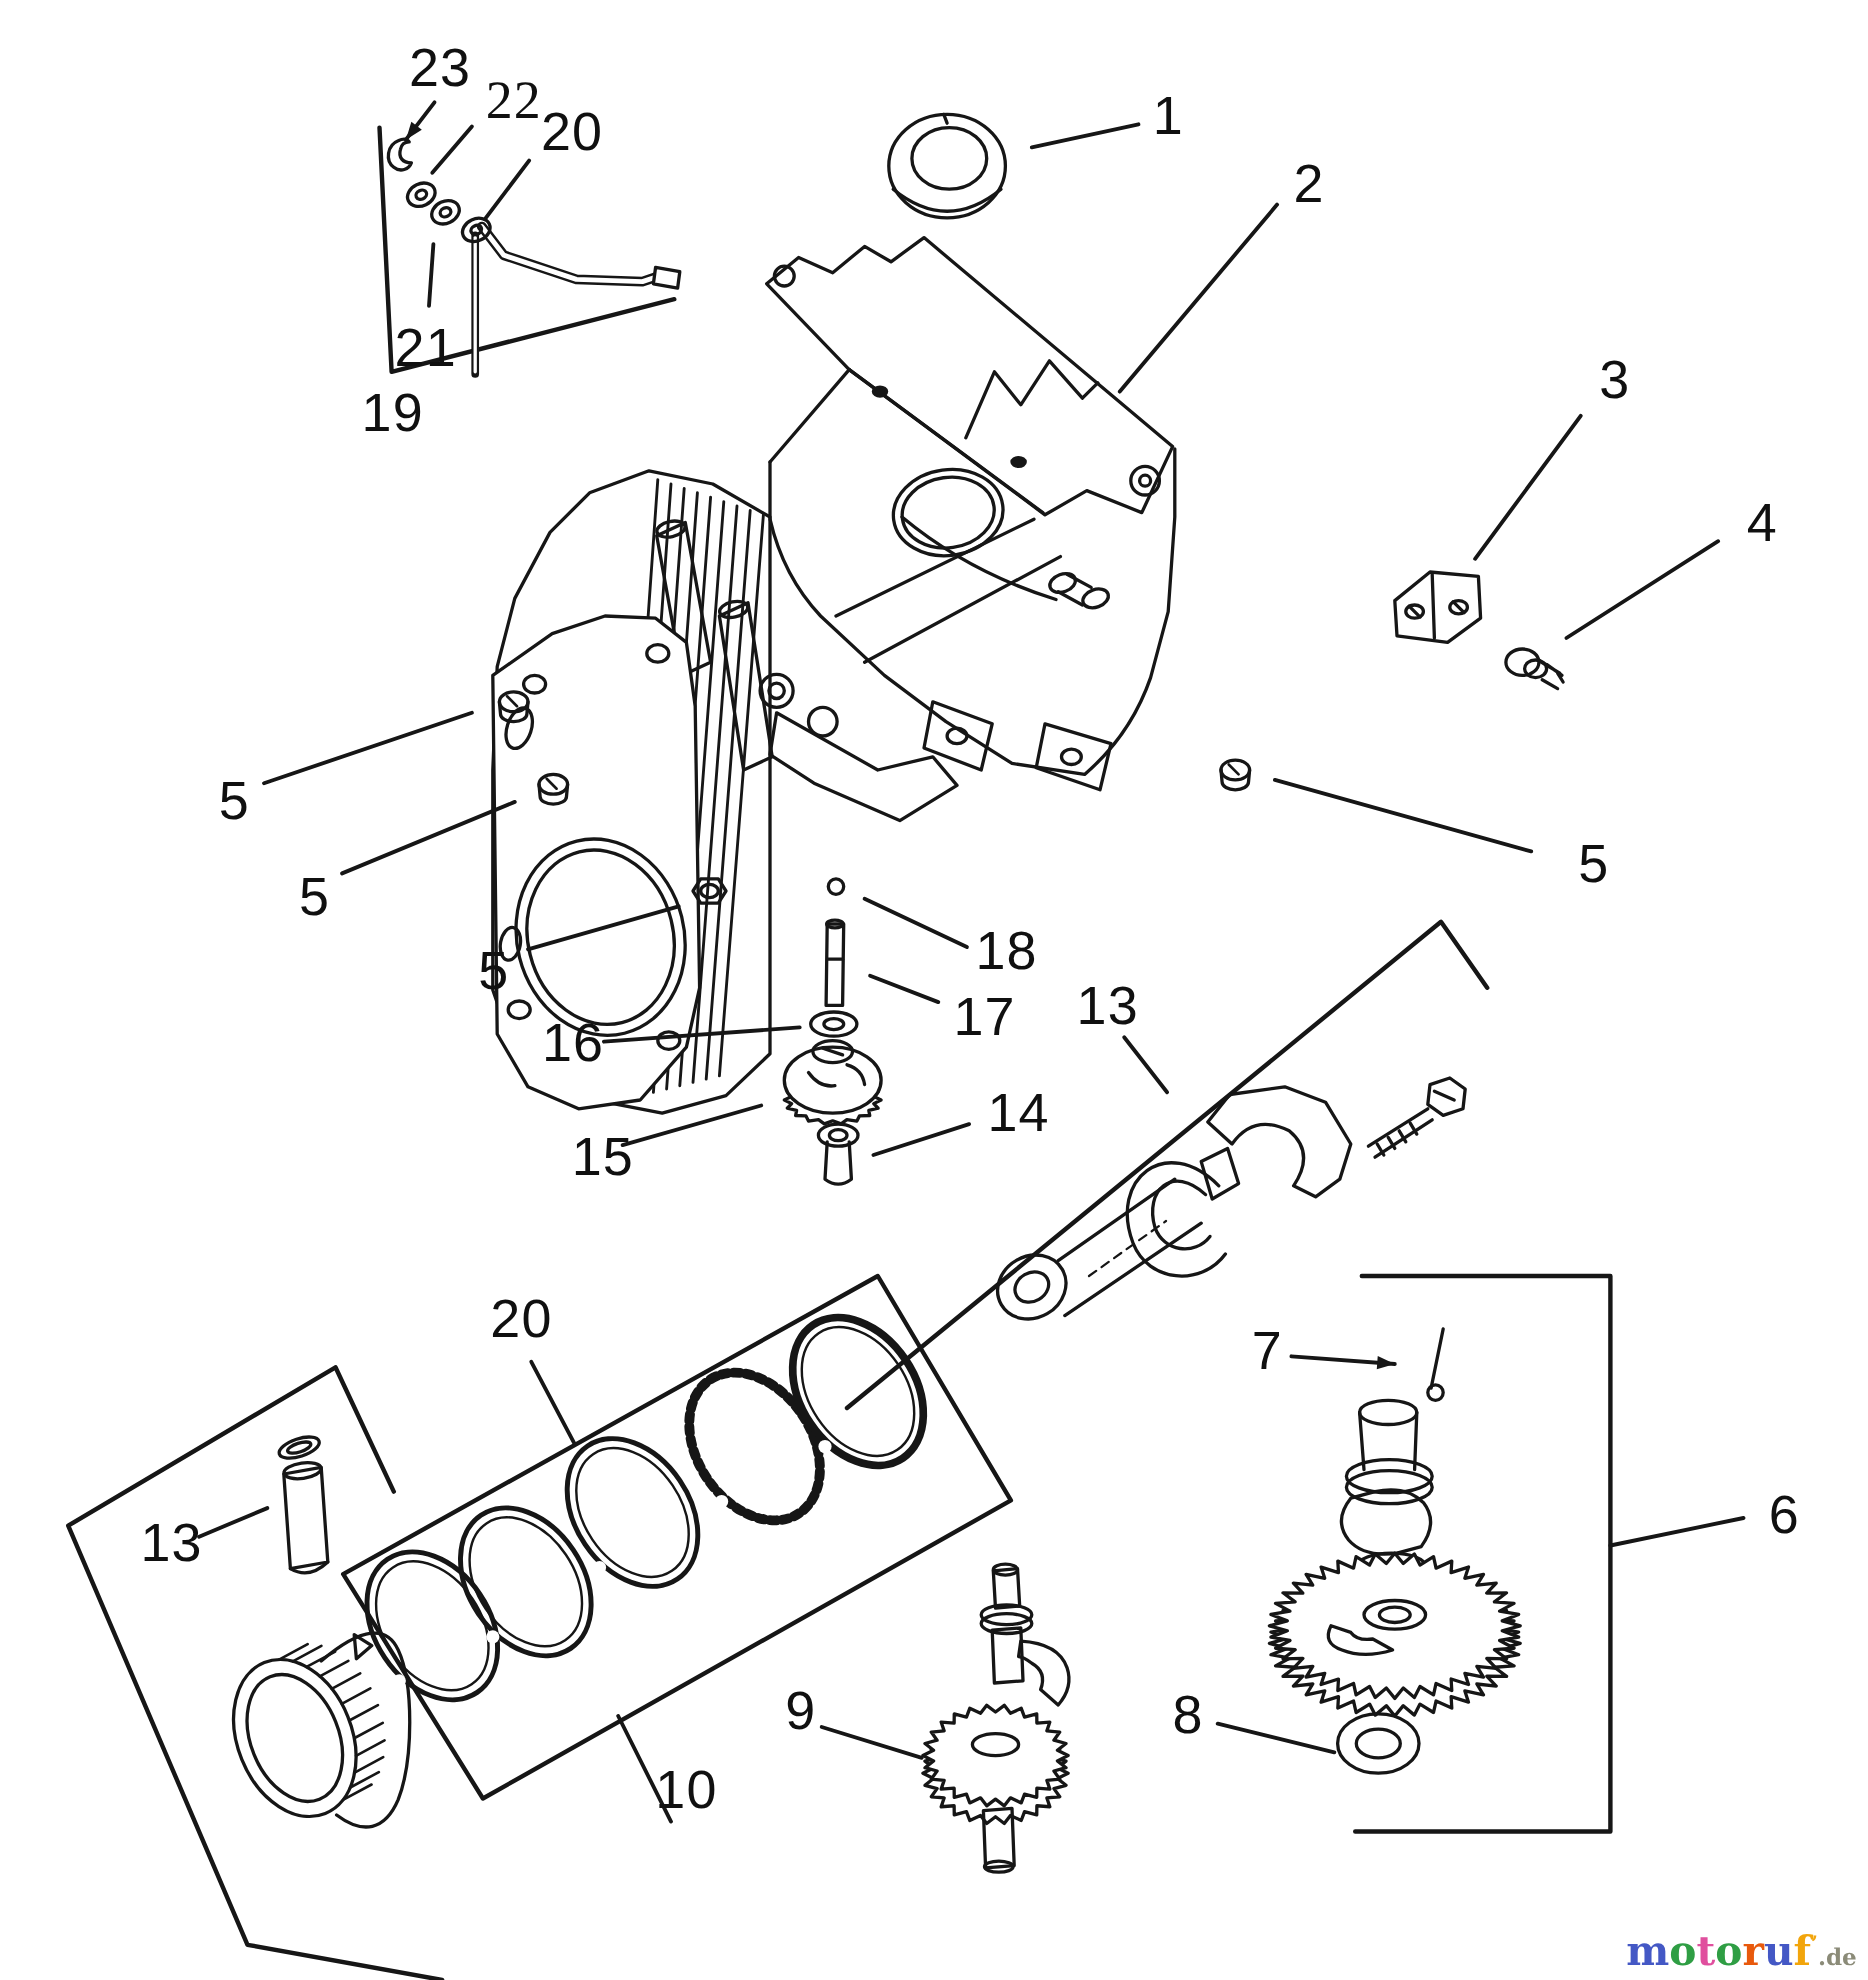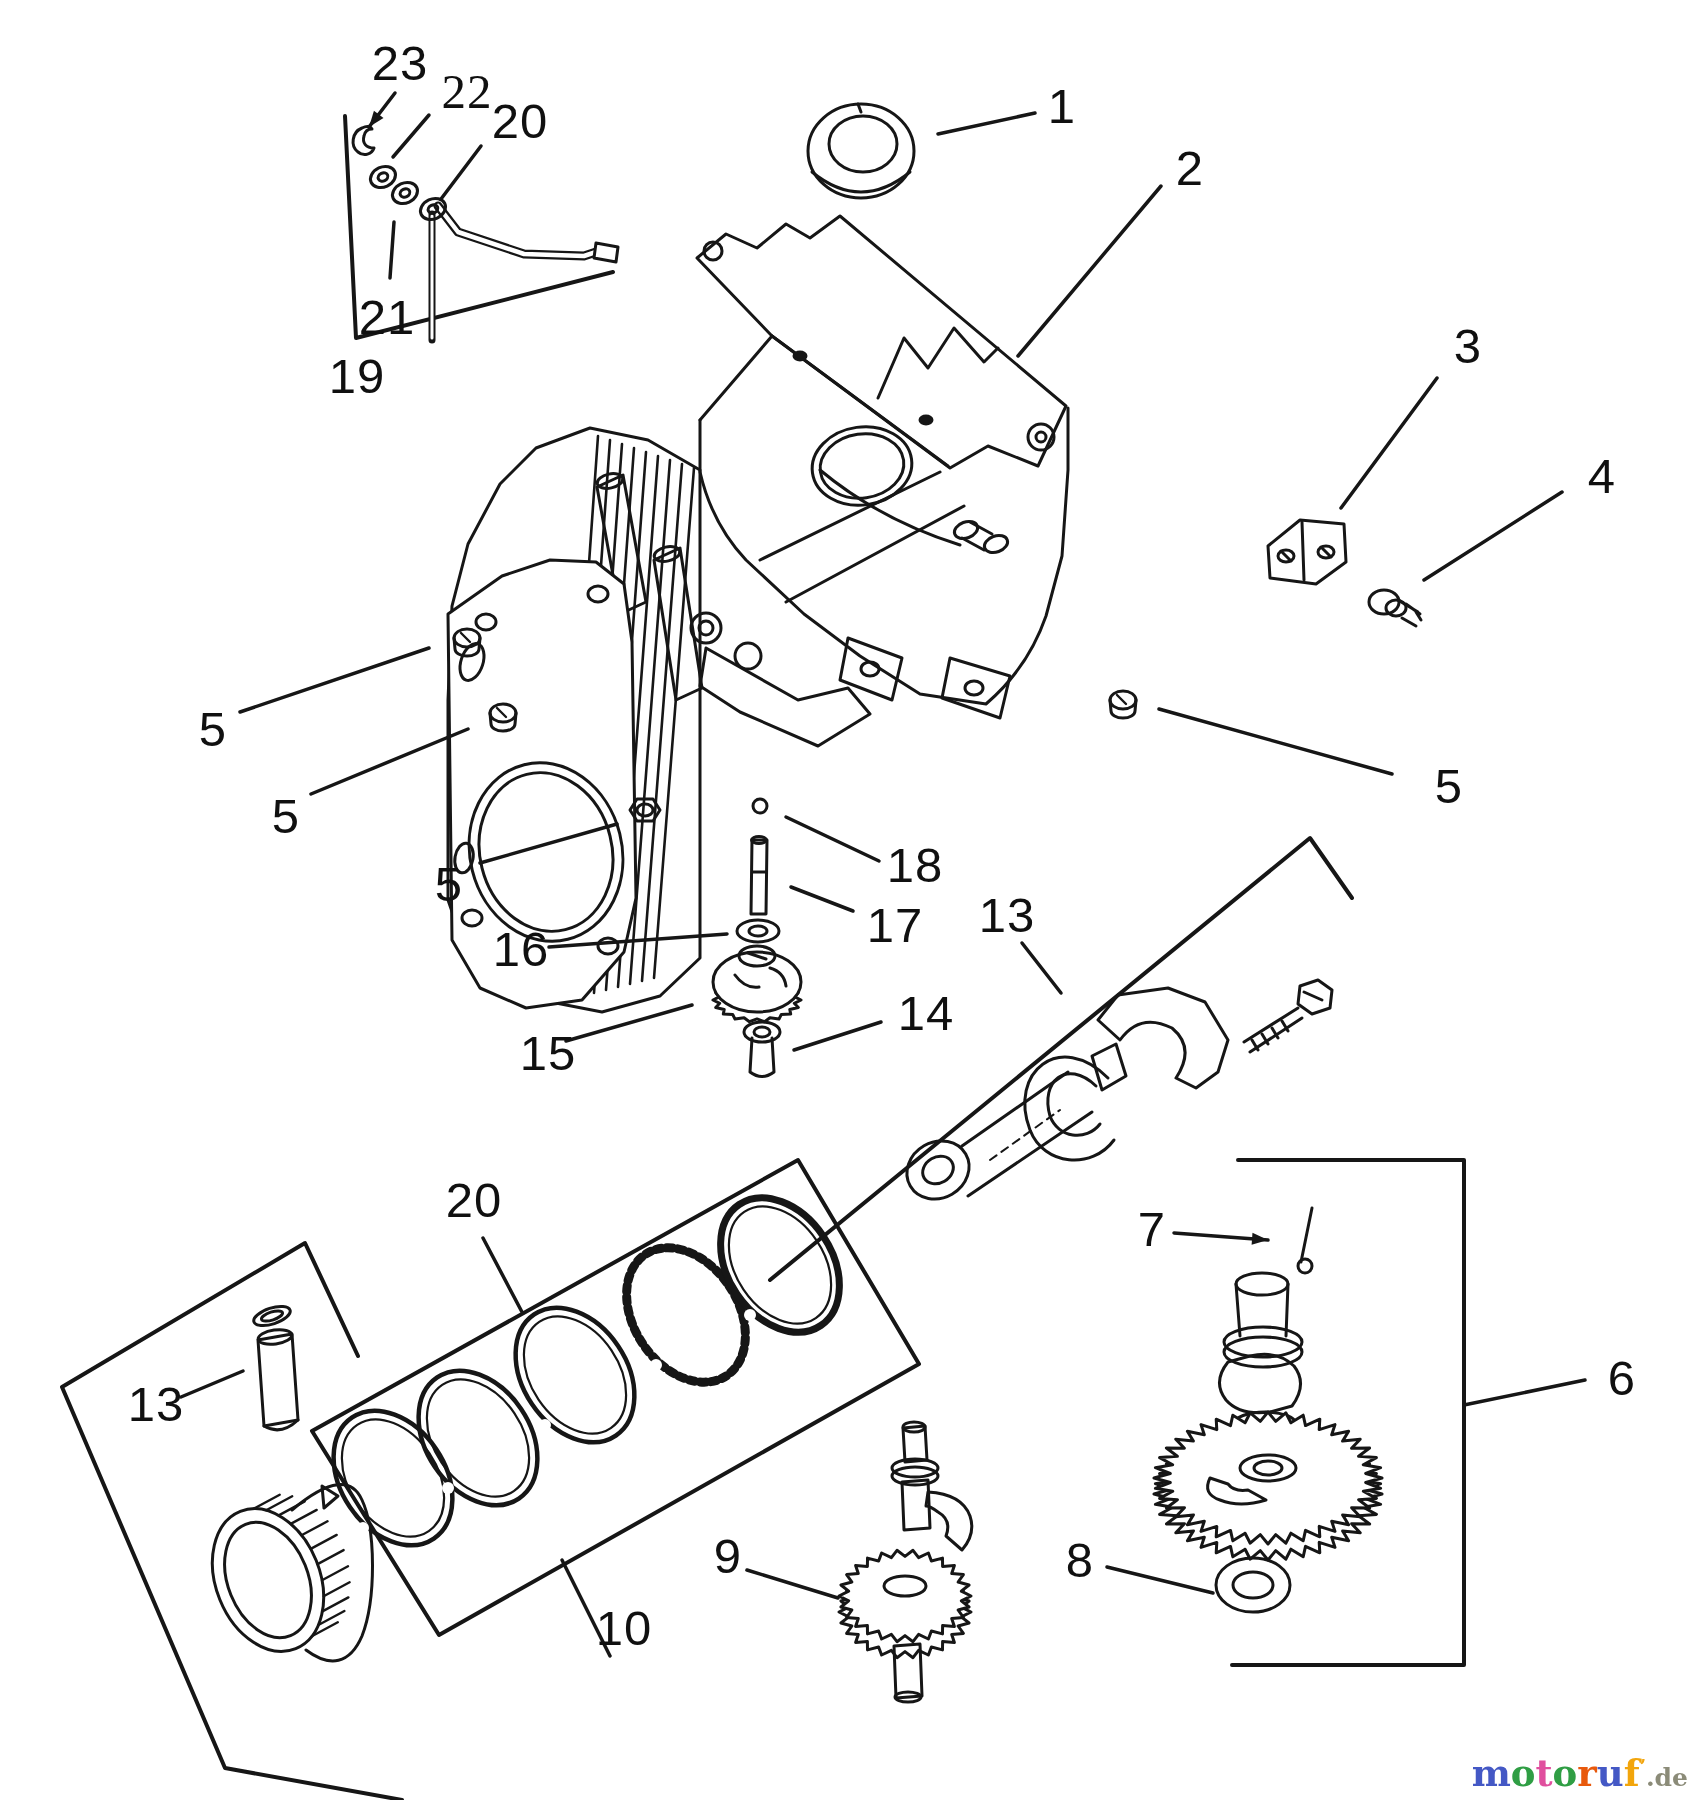--- a/index.html
+++ b/index.html
@@ -4,21 +4,21 @@
 <style>
   html,body{margin:0;padding:0;background:#ffffff;}
   #stage{position:relative;width:1698px;height:1800px;background:#ffffff;overflow:hidden;
          font-family:"Liberation Sans",sans-serif;}
   #drawing{position:absolute;left:0;top:0;width:1698px;height:1800px;}
   svg *{vector-effect:none;}
   .callout{position:absolute;transform:translate(-50%,-50%);font-size:49px;color:#101010;
            letter-spacing:1px;line-height:1;white-space:nowrap;user-select:none;}
   .watermark{position:absolute;right:10px;bottom:8px;font-family:"DejaVu Serif",serif;
              font-weight:bold;font-size:37px;line-height:1;}
-  .watermark .wm-de{font-size:25px;font-weight:bold;}
+  .watermark .wm-de{font-size:21px;font-weight:bold;}
   .wm-tick{font-size:18px;vertical-align:super;}
 </style>
 </head>
 <body>
 
 <div id="stage">
   <svg id="drawing" viewBox="0 0 1698 1800" xmlns="http://www.w3.org/2000/svg" fill="none" stroke="#161616" stroke-width="3" stroke-linecap="round" stroke-linejoin="round">
 
     <g id="g-brackets">
         <polyline points="345,116 356,338 613,272" stroke-width="4" fill="none"></polyline>

